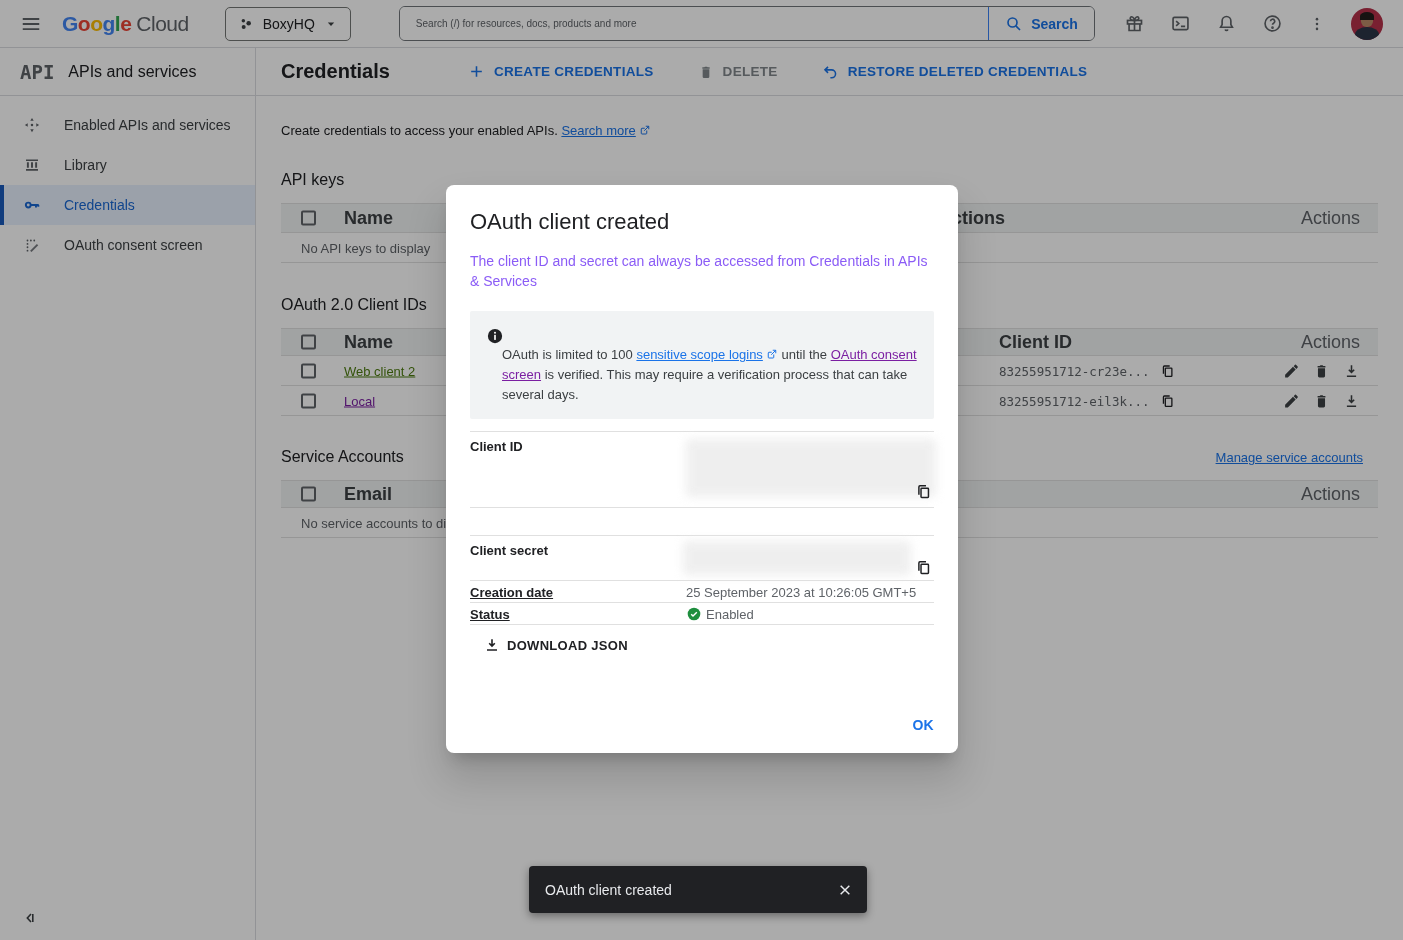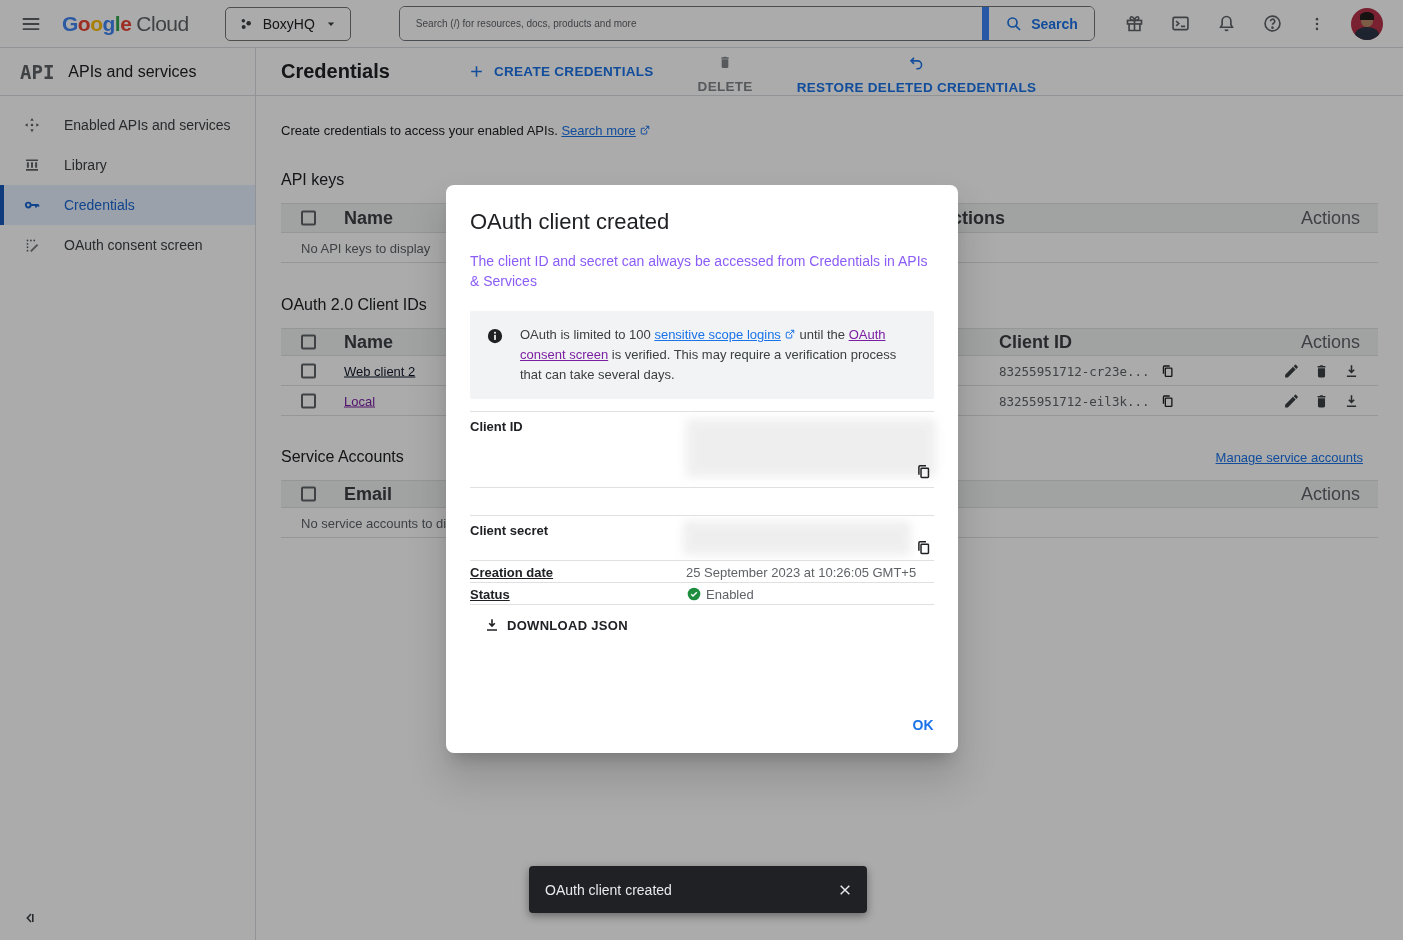--- a/index.html
+++ b/index.html
@@ -13,21 +13,21 @@
   .hamburger { margin-right:20px; }
   .logo { display:flex; align-items:baseline; font-size:21px; font-weight:700; letter-spacing:-.5px; text-decoration:none; }
   .logo .cloud { color:#5f6368; font-weight:400; margin-left:5px; }
   .l-blue{color:#4285F4}.l-red{color:#EA4335}.l-yellow{color:#FBBC05}.l-green{color:#34A853}
   .projsel { margin-left:36px; height:34px; display:flex; align-items:center; gap:9px; padding:0 12px;
              border:1px solid #747775; border-radius:5px; background:#fff; cursor:pointer; font-size:14px; color:#202124; }
   .searchbar { margin-left:48px; width:696px; height:35px; border:1px solid #70757a; border-radius:6px;
                display:flex; align-items:stretch; overflow:hidden; background:#fff; }
   .searchbar input { flex:1; border:none; outline:none; padding:0 16px; font-size:10px; color:#202124; font-family:inherit; }
   .searchbar input::placeholder { color:#5f6368; }
-  .searchbtn { display:flex; align-items:center; gap:8px; padding:0 16px; border:none; border-left:7px solid #3b82f6;
+  .searchbtn { display:flex; align-items:center; gap:8px; padding:0 16px; border:none; border-left:1px solid #3b82f6;
                background:#fff; color:#1a73e8; font-weight:700; font-size:14px; cursor:pointer; font-family:inherit; }
   .top-right { margin-left:auto; display:flex; align-items:center; gap:25px; }
   .avatar { position:relative; width:32px; height:32px; border-radius:50%; background:#b5304a; overflow:hidden; cursor:pointer; border:none; }
   .av-hair { position:absolute; left:9px; top:4px; width:14px; height:8px; border-radius:50% 50% 0 0; background:#221d1b; }
   .av-head { position:absolute; left:10px; top:6px; width:12px; height:13px; border-radius:45%; background:#b98a67; }
   .av-body { position:absolute; left:4px; top:19px; width:24px; height:15px; border-radius:50% 50% 0 0; background:#2c3547; }
 
   
   .sidebar { position:absolute; left:0; top:48px; bottom:0; width:256px; background:#fff; border-right:1px solid #dadce0; z-index:1; }
   .side-head { height:48px; display:flex; align-items:center; padding-left:20px; gap:14px; border-bottom:1px solid #dadce0; }
@@ -42,55 +42,55 @@
   .nav-item.selected .nicon { color:#1967d2; }
   .collapse-btn { position:absolute; left:22px; bottom:14px; color:#3c4043; }
 
   
   .main { position:absolute; left:256px; top:48px; right:0; bottom:0; background:#fff; }
   .page-header { height:48px; border-bottom:1px solid #dadce0; display:flex; align-items:center; padding-left:25px; }
   .page-title { font-size:20px; color:#202124; margin-right:62px; }
   .tbtn { display:flex; align-items:center; gap:9px; border:none; background:none; cursor:pointer; height:36px; padding:0 16px;
           font-size:13.5px; font-weight:700; letter-spacing:.3px; color:#1a73e8; font-family:inherit; }
   .tbtn.disabled { color:#80868b; cursor:default; }
-  .tbtn + .tbtn { margin-left:12px;flex-direction:column; }
+  .tbtn + .tbtn { margin-left:12px; }
   .page-body { padding:0 25px; }
   .intro { margin-top:27px; font-size:13px; color:#202124; }
   .blue-link { color:#1a73e8; text-decoration:underline; cursor:pointer; }
   .ext { display:inline-block; vertical-align:-1px; margin-left:3px; color:#1a73e8; }
   .sec-head { margin-top:33px; font-size:16px; font-weight:400; color:#202124; }
   .sec-row { display:flex; justify-content:space-between; align-items:baseline; margin-top:32px; }
   .manage-link { font-size:13px; margin-right:15px; }
 
   .tbl { margin-top:14px; }
   .thead { position:relative; height:30px; background:#f1f3f4; border-top:1px solid #e0e0e0; border-bottom:1px solid #e0e0e0; }
   .trow { position:relative; height:30px; border-bottom:1px solid #e0e0e0; }
   .cell { position:absolute; top:50%; transform:translateY(-50%); font-size:18px; }
   .h-name { left:63px; font-weight:700; color:#3c4043; }
   .h-cid { left:718px; font-weight:700; color:#3c4043; }
   .h-restr { left:620px; font-weight:700; color:#3c4043; }
   .h-actions { right:18px; color:#5f6368; }
   .cb { position:absolute; left:20px; top:50%; transform:translateY(-50%); width:15px; height:15px;
         border:2px solid #5f6368; border-radius:2px; background:transparent; cursor:pointer; }
   .empty-cell { left:20px; color:#5f6368; font-size:13px; }
   .link-cell { left:63px; font-size:13px; }
-  .vlink { color:#0f172a; text-decoration:underline; cursor:pointer; }
+  .vlink { color:#4d7c0f; text-decoration:underline; cursor:pointer; }
   .vlink.visited { color:#7b1fa2; }
   .cid-cell { left:718px; font-family:"DejaVu Sans Mono", monospace; font-size:12.5px; color:#5f6368; display:flex; align-items:center; gap:10px; }
   .copy-btn { background:none; border:none; cursor:pointer; color:#202124; display:inline-flex; padding:0; }
   .row-actions { position:absolute; right:18px; top:50%; transform:translateY(-50%); display:flex; gap:13px; }
   .row-actions .iconbtn { color:#3c4043; }
 
   
   .scrim { position:absolute; inset:0; background:rgba(0,0,0,.33); z-index:40; }
   .dialog { position:absolute; left:446px; top:185px; width:512px; height:568px; background:#fff; border-radius:8px;
             box-shadow:0 11px 15px -7px rgba(0,0,0,.2), 0 24px 38px 3px rgba(0,0,0,.14); z-index:50; padding:24px; }
   .dlg-title { font-size:22px; font-weight:400; color:#202124; }
   .dlg-sub { margin-top:16px; font-size:14px; line-height:20px; color:#8b5cf6; }
-  .notice { margin-top:20px; background:#f1f3f4; padding:14px 16px; display:flex; border-radius:2px; }
+  .notice { margin-top:20px; background:#f1f3f4; padding:14px 16px; display:flex; border-radius:2px;flex-direction:column; }
   .notice .nicon { flex:0 0 18px; margin-top:2px; }
   .notice-text { margin-left:16px; font-size:13px; line-height:20px; color:#3c4043; }
   .plink { color:#7b1fa2; text-decoration:underline; cursor:pointer; }
   .fields { margin-top:12px; }
   .drow { position:relative; border-top:1px solid #e0e0e0; }
   .drow.last { border-bottom:1px solid #e0e0e0; }
   .r1 { height:76px; } .rgap { height:28px; } .r2 { height:45px; } .r3 { height:22px; } .r4 { height:23px; }
   .dlabel { position:absolute; left:0; top:7px; font-size:13px; font-weight:700; color:#202124; }
   .r3 .dlabel, .r4 .dlabel { top:4px;text-decoration:underline; }
   .dval { position:absolute; left:216px; font-size:13px; color:#5f6368; }

